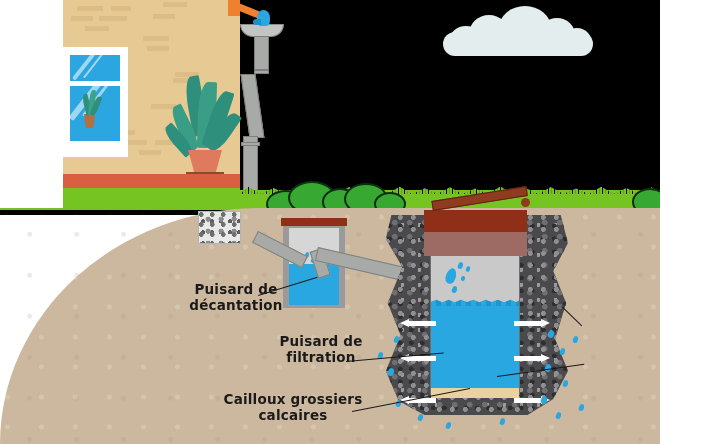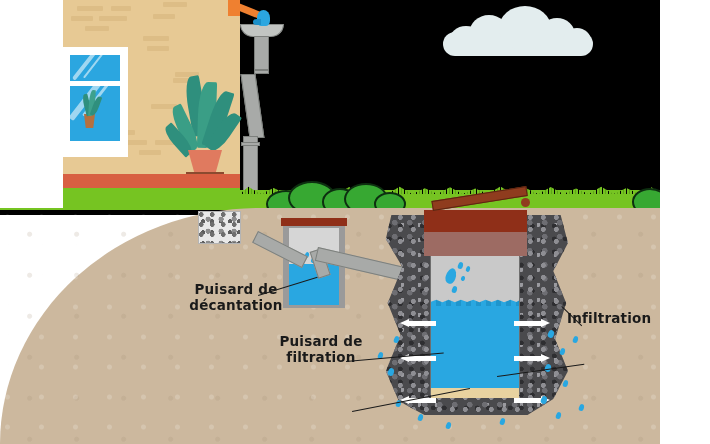--- a/index.html
+++ b/index.html
@@ -281,14 +281,15 @@
 
   </div>
 
   <div class="mask-right"></div>
   <div class="mask-left"></div>
 
   <div class="label" style="left:176px;top:281px;text-align:center;width:120px;">Puisard de
 décantation</div>
   <div class="label" style="left:262px;top:333px;text-align:center;width:118px;">Puisard de
 filtration</div>
-  <div class="label" style="left:567px;top:310px;text-align:left;width:100px;">Infiltration</div>
+  <div class="label" style="left:222px;top:391px;text-align:center;width:142px;">Cailloux grossiers
+calcaires</div>
 </div>
 
 </body></html>

